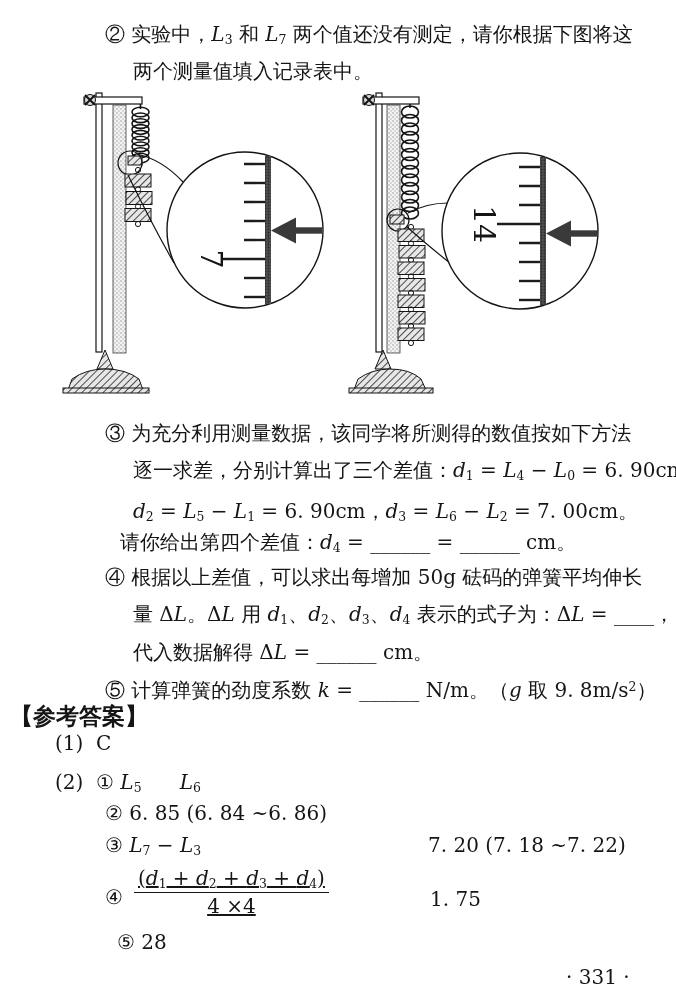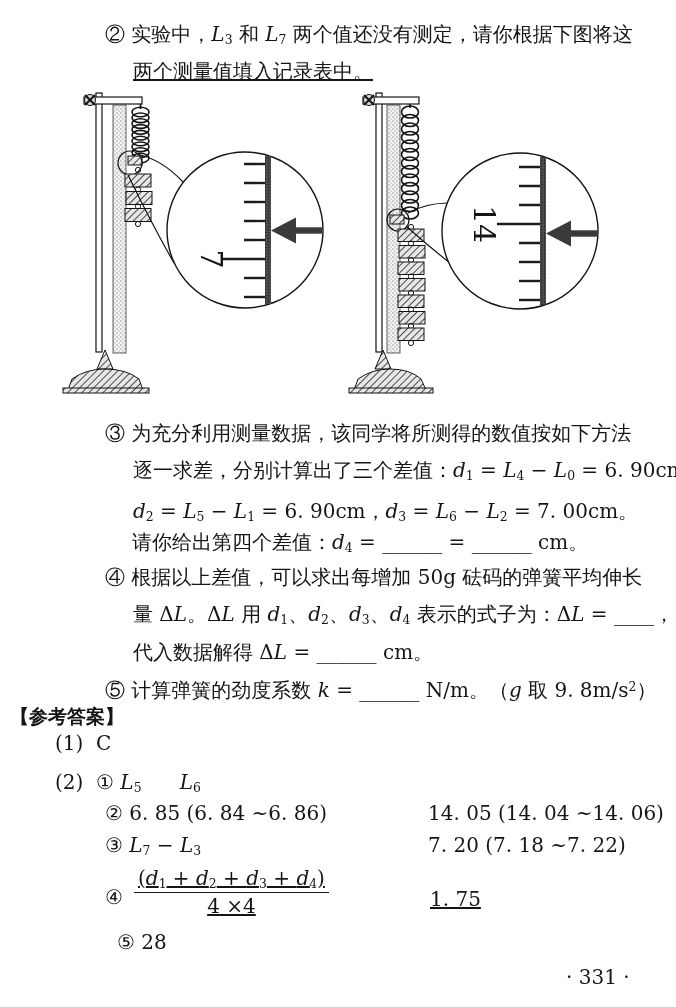--- a/index.html
+++ b/index.html
@@ -3,35 +3,35 @@
 <meta charset="utf-8">
 <style>
   html,body{margin:0;padding:0;}
   body{background:#fff;}
   .page{position:relative;width:676px;height:1007px;background:#fff;overflow:hidden;
         font-family:"DejaVu Serif","Liberation Serif",serif;color:#151515;border-radius:30px;}
   .tline{position:absolute;white-space:pre;font-size:20px;line-height:36px;}
   .it{font-style:italic;}
   sub{font-size:0.62em;vertical-align:-0.25em;line-height:0;}
   sup{font-size:0.62em;vertical-align:0.5em;line-height:0;}
-  .hdr{font-weight:bold;font-size:19px;line-height:30px;}
+  .hdr{font-weight:bold;font-size:23px;line-height:30px;}
   .frac{position:absolute;display:inline-block;text-align:center;}
   .frac .fnum{display:block;border-bottom:1.6px solid #151515;padding:0 4px 1px;font-size:20px;line-height:25px;white-space:pre;}
   .frac .fden{display:block;padding-top:1px;font-size:20px;line-height:25px;white-space:pre;}
   svg{position:absolute;left:0;top:85px;}
   .ln{stroke:#141414;fill:none;}
   .wln{fill:#fff;stroke:#141414;stroke-width:1.2;}
 </style>
 </head>
 <body>
 
 <div class="page">
 
   <div class="tline" style="top:16px;left:105px;"><span>② 实验中，</span><span class="it">L</span><sub>3</sub><span> 和 </span><span class="it">L</span><sub>7</sub><span> 两个值还没有测定，请你根据下图将这</span></div>
-  <div class="tline" style="top:53px;left:133px;text-decoration:underline;"><span>两个测量值填入记录表中。</span></div>
+  <div class="tline" style="top:53px;left:133px;"><span>两个测量值填入记录表中。</span></div>
 
   <svg width="676" height="322" viewBox="0 85 676 322">
     <defs>
       <pattern id="hatch" width="5" height="5" patternUnits="userSpaceOnUse" patternTransform="rotate(45)">
         <rect width="5" height="5" fill="#e7e7e7"></rect>
         <line x1="0" y1="0" x2="0" y2="5" stroke="#4a4a4a" stroke-width="2"></line>
       </pattern>
       <pattern id="stip" width="4" height="4" patternUnits="userSpaceOnUse">
         <rect width="4" height="4" fill="#f3f3f3"></rect>
         <circle cx="1" cy="1" r="0.7" fill="#8a8a8a"></circle>
@@ -168,41 +168,40 @@
       <g>
         <polygon points="546,233.5 571,220.5 571,246.5" fill="#3a3a3a"></polygon>
         <rect x="569" y="230.3" width="29" height="6.4" fill="#3a3a3a"></rect>
       </g>
     </g>
   </svg>
 
   <div class="tline" style="top:415px;left:105px;"><span>③ 为充分利用测量数据，该同学将所测得的数值按如下方法</span></div>
   <div class="tline" style="top:452px;left:133px;"><span>逐一求差，分别计算出了三个差值：</span><span class="it">d</span><sub>1</sub><span> = </span><span class="it">L</span><sub>4</sub><span> − </span><span class="it">L</span><sub>0</sub><span> = 6. 90cm，</span></div>
   <div class="tline" style="top:460px;left:133px;margin-top:33px;"><span class="it">d</span><sub>2</sub><span> = </span><span class="it">L</span><sub>5</sub><span> − </span><span class="it">L</span><sub>1</sub><span> = 6. 90cm，</span><span class="it">d</span><sub>3</sub><span> = </span><span class="it">L</span><sub>6</sub><span> − </span><span class="it">L</span><sub>2</sub><span> = 7. 00cm。</span></div>
-  <div class="tline" style="top:524px;left:132px;"><span>请你给出第四个差值：</span><span class="it">d</span><sub>4</sub><span> = ______ = ______ cm。</span></div>
+  <div class="tline" style="top:524px;left:120px;"><span>请你给出第四个差值：</span><span class="it">d</span><sub>4</sub><span> = ______ = ______ cm。</span></div>
 
   <div class="tline" style="top:559px;left:105px;"><span>④ 根据以上差值，可以求出每增加 50g 砝码的弹簧平均伸长</span></div>
   <div class="tline" style="top:596px;left:133px;"><span>量 Δ</span><span class="it">L</span><span>。Δ</span><span class="it">L</span><span> 用 </span><span class="it">d</span><sub>1</sub><span>、</span><span class="it">d</span><sub>2</sub><span>、</span><span class="it">d</span><sub>3</sub><span>、</span><span class="it">d</span><sub>4</sub><span> 表示的式子为：Δ</span><span class="it">L</span><span> = ____，</span></div>
   <div class="tline" style="top:634px;left:133px;"><span>代入数据解得 Δ</span><span class="it">L</span><span> = ______ cm。</span></div>
 
   <div class="tline" style="top:672px;left:105px;"><span>⑤ 计算弹簧的劲度系数 </span><span class="it">k</span><span> = ______ N/m。（</span><span class="it">g</span><span> 取 9. 8m/s</span><sup>2</sup><span>）</span></div>
 
   <div class="tline hdr" style="top:701px;left:10px;">【参考答案】</div>
   <div class="tline" style="top:730px;left:55px;line-height:26px;"><span>(1)  C</span></div>
   <div class="tline" style="top:769px;left:55px;line-height:26px;"><span>(2)  ① </span><span class="it">L</span><sub>5</sub><span>      </span><span class="it">L</span><sub>6</sub></div>
 
   <div class="tline" style="top:800px;left:105px;line-height:26px;"><span>② 6. 85 (6. 84 ~6. 86)</span></div>
-  <div class="tline" style="top:800px;left:428px;line-height:26px;">14. 05 (14. 04 ~14. 06)</div>
 
   <div class="tline" style="top:832px;left:105px;line-height:26px;"><span>③ </span><span class="it">L</span><sub>7</sub><span> − </span><span class="it">L</span><sub>3</sub></div>
   <div class="tline" style="top:832px;left:428px;line-height:26px;">7. 20 (7. 18 ~7. 22)</div>
 
   <div class="tline" style="top:884px;left:105px;line-height:26px;">④</div>
   <div class="frac" style="top:866px;left:134px;text-decoration:underline;">
     <span class="fnum"><span>(</span><span class="it">d</span><sub>1</sub><span> + </span><span class="it">d</span><sub>2</sub><span> + </span><span class="it">d</span><sub>3</sub><span> + </span><span class="it">d</span><sub>4</sub><span>)</span></span>
     <span class="fden">4 ×4</span>
   </div>
-  <div class="tline" style="top:886px;left:430px;line-height:26px;text-decoration:underline;">1. 75</div>
+  <div class="tline" style="top:886px;left:430px;line-height:26px;">1. 75</div>
 
   <div class="tline" style="top:929px;left:105px;line-height:26px;margin-left:12px;"><span>⑤ 28</span></div>
 
   <div class="tline" style="top:964px;left:566px;line-height:26px;">· 331 ·</div>
 </div>
 
 </body></html>

